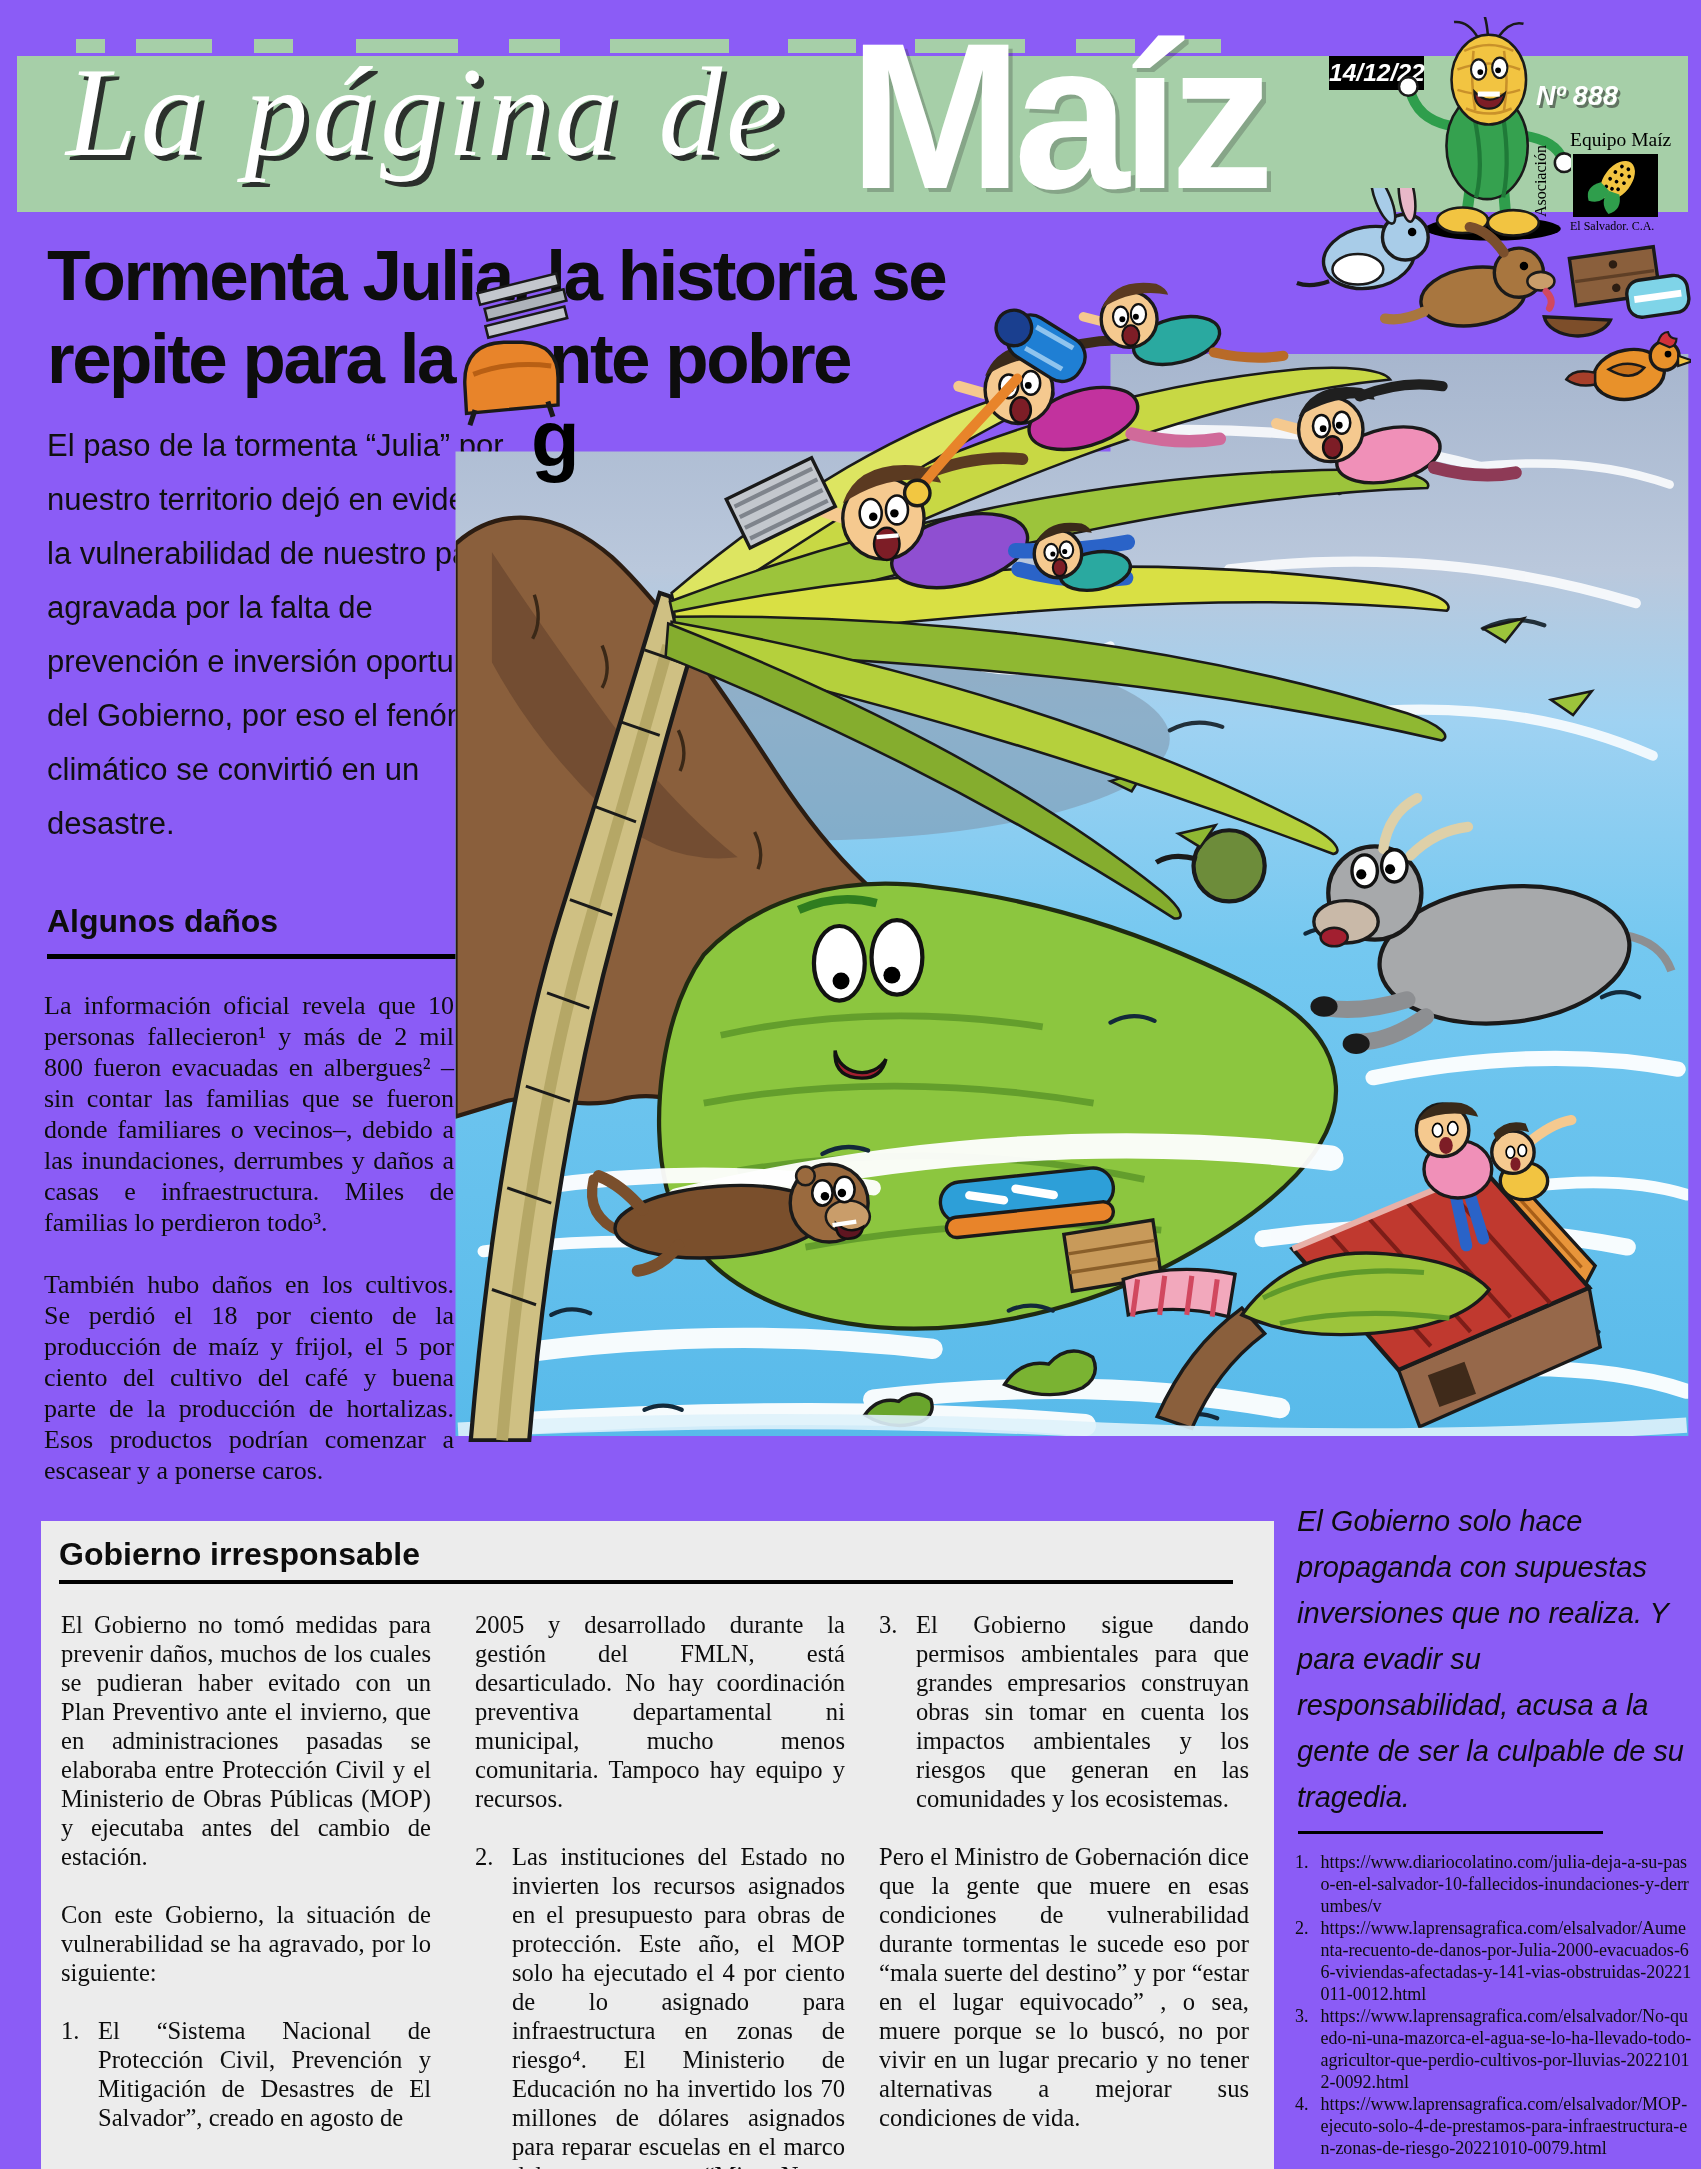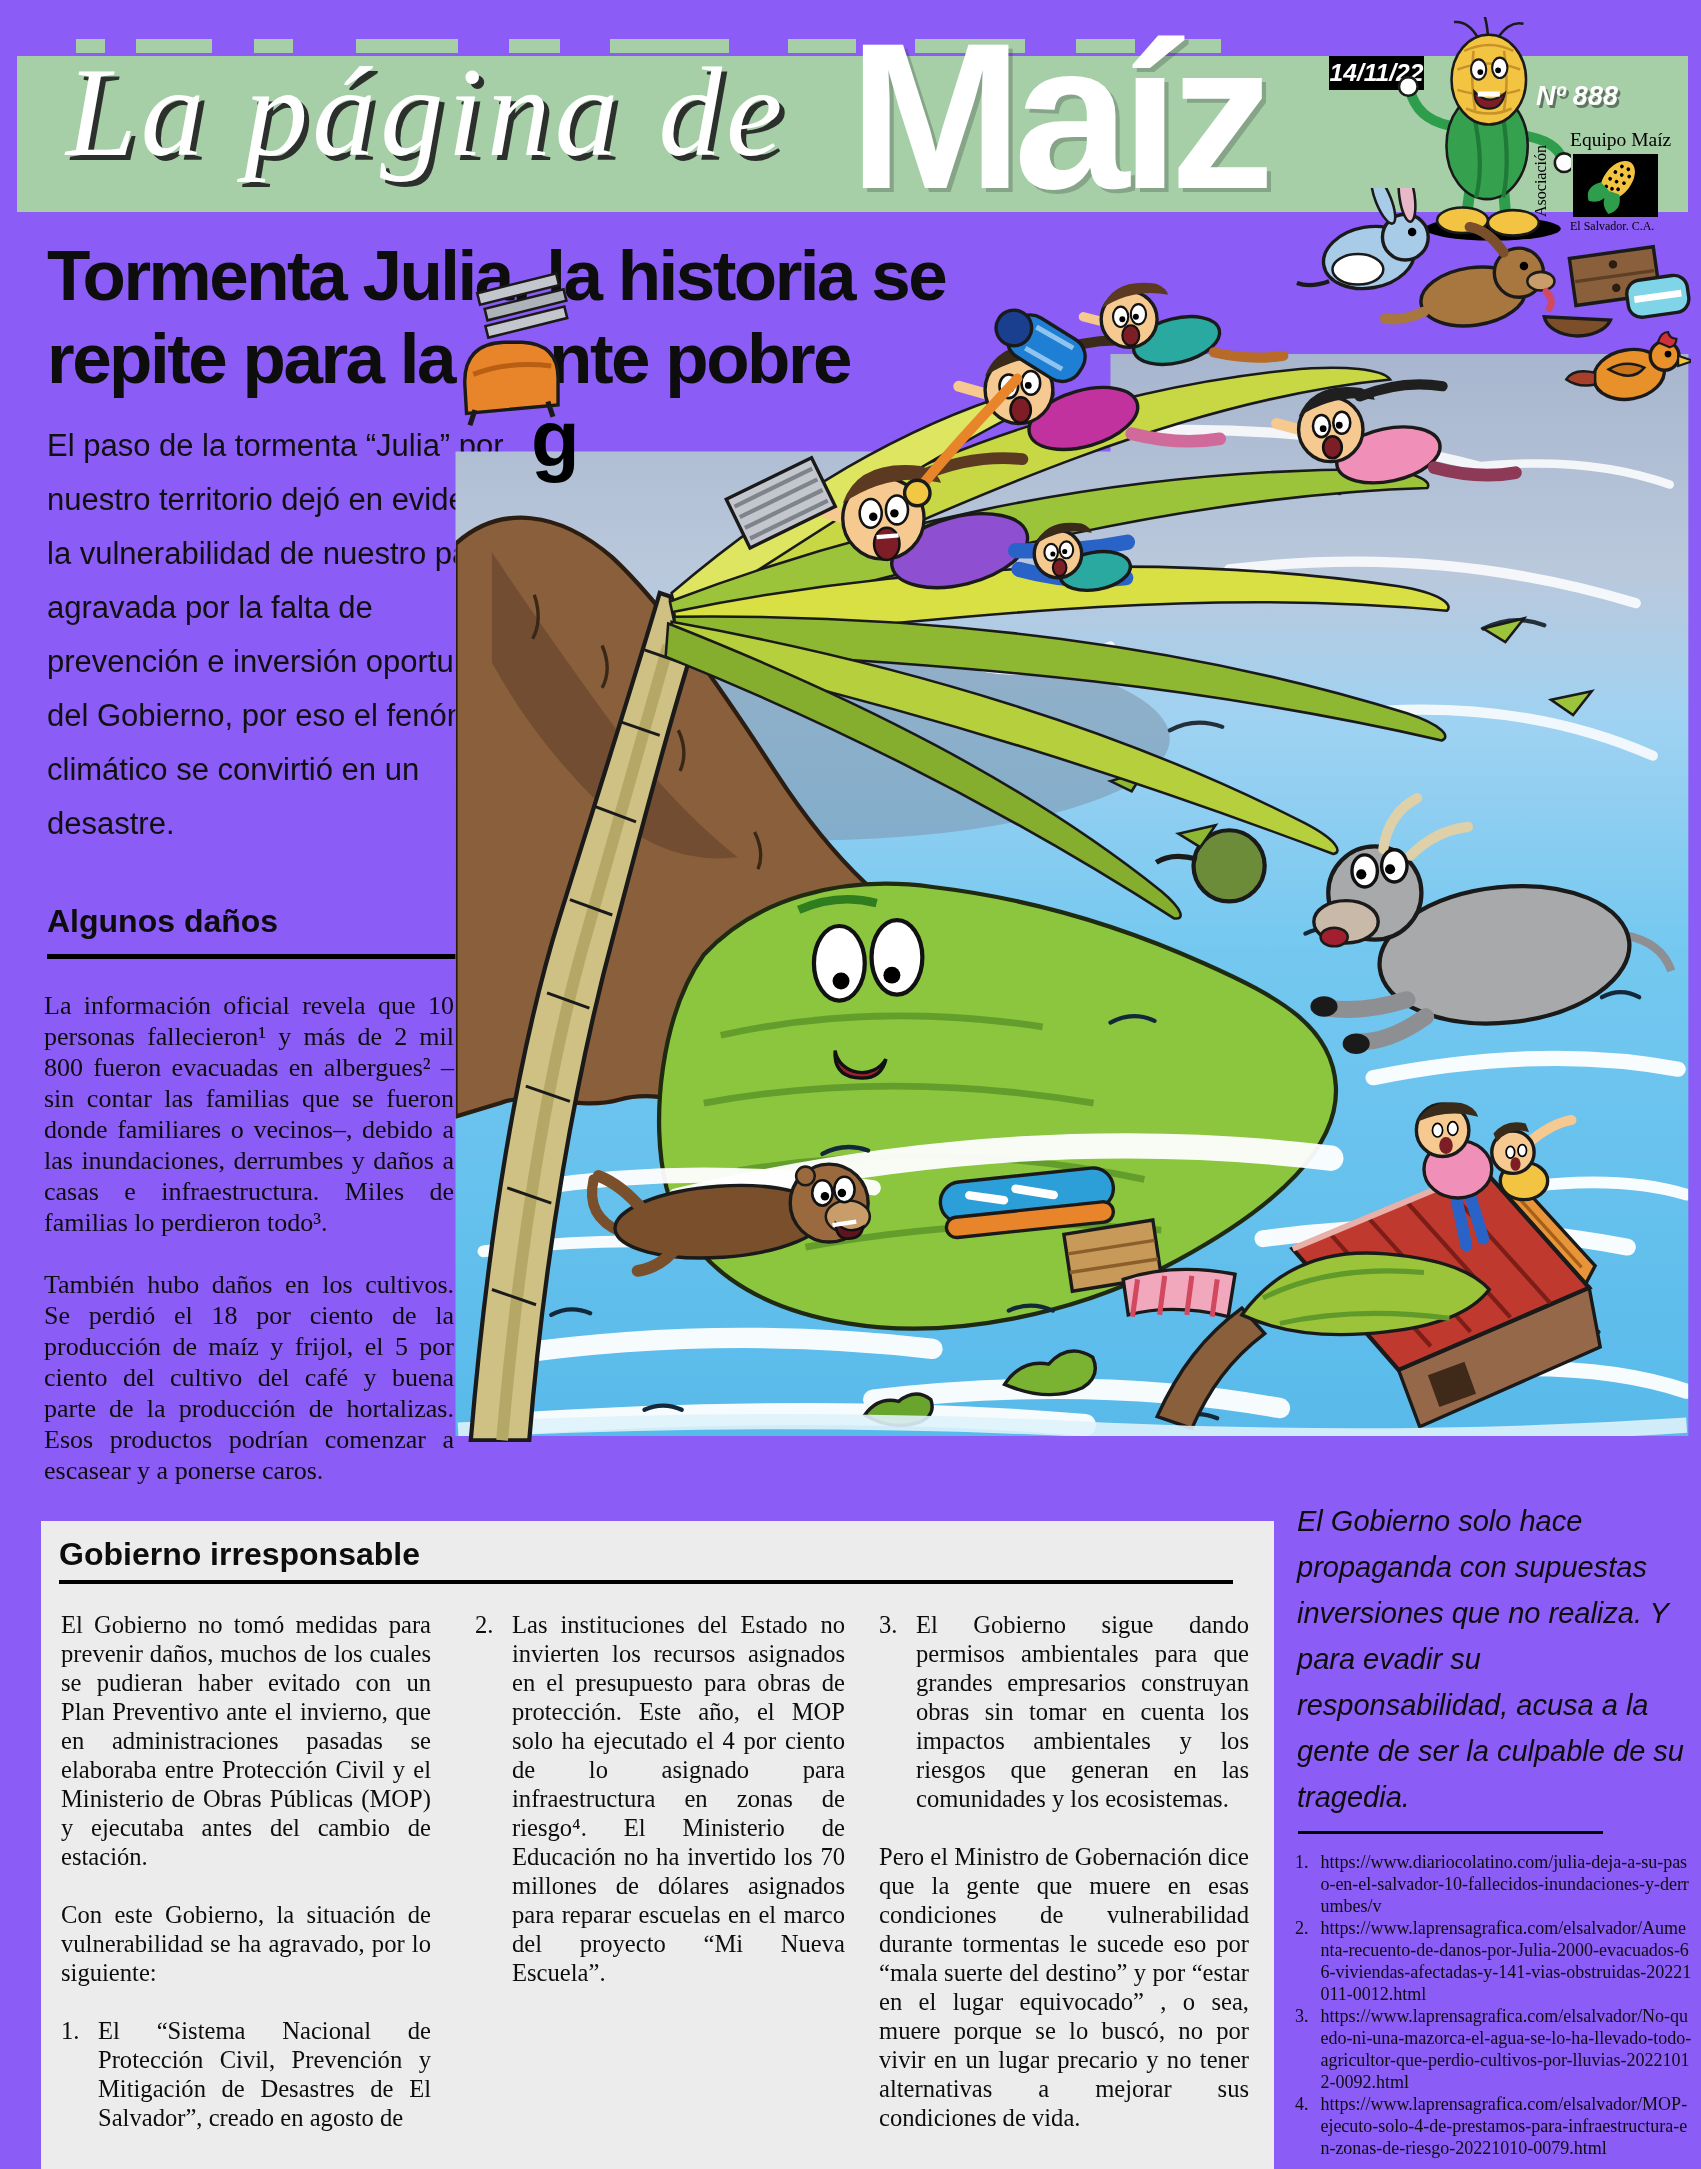--- a/index.html
+++ b/index.html
@@ -77,21 +77,21 @@
   <div class="abs frag" style="left:356px;width:102px"></div>
   <div class="abs frag" style="left:509px;width:51px"></div>
   <div class="abs frag" style="left:610px;width:119px"></div>
   <div class="abs frag" style="left:788px;width:68px"></div>
   <div class="abs frag" style="left:915px;width:110px"></div>
   <div class="abs frag" style="left:1076px;width:59px"></div>
   <div class="abs frag" style="left:1170px;width:51px"></div>
 
   <div class="abs script-title">La página de</div>
   <div class="abs brand">Maíz</div>
-  <div class="abs datebox">14/11/22</div>
+  <div class="abs datebox">14/12/22</div>
   <div class="abs issue">Nº 888</div>
 
   <svg class="abs" style="left:1393px;top:17px;width:178px;height:227px" viewBox="0 0 210 268">
     <ellipse cx="118" cy="250" rx="80" ry="14" fill="#000"></ellipse>
     <path d="M92,195 l-5,38" stroke="#2f9e4c" stroke-width="13" fill="none"></path>
     <path d="M130,197 l3,38" stroke="#2f9e4c" stroke-width="13" fill="none"></path>
     <ellipse cx="82" cy="240" rx="30" ry="15" fill="#f2c441" stroke="#1a1a1a" stroke-width="3"></ellipse>
     <ellipse cx="142" cy="243" rx="30" ry="15" fill="#f2c441" stroke="#1a1a1a" stroke-width="3"></ellipse>
     <path d="M66,128 q-38,-8 -46,-42" stroke="#2f9e4c" stroke-width="12" fill="none"></path>
     <circle cx="18" cy="82" r="11" fill="#fff" stroke="#1a1a1a" stroke-width="3"></circle>
@@ -513,20 +513,21 @@
   <div class="abs graybox"></div>
   <div class="abs sec-head gov-head">Gobierno irresponsable</div>
   <div class="abs gov-rule"></div>
 
   <div class="abs gcol gcol1">
     <p class="gpara"><span>El Gobierno no tomó medidas para prevenir daños, muchos de los cuales se pudieran haber evitado con un Plan Preventivo ante el invierno, que en administraciones pasadas se elaboraba entre Protección Civil y el Ministerio de Obras Públicas (MOP) y ejecutaba antes del cambio de estación.</span></p>
     <p class="gpara"><span>Con este Gobierno, la situación de vulnerabilidad se ha agravado, por lo siguiente:</span></p>
     <p class="gpara numbered"><span class="num">1.</span><span>El “Sistema Nacional de Protección Civil, Prevención y Mitigación de Desastres de El Salvador”, creado en agosto de</span></p>
   </div>
   <div class="abs gcol gcol2">
+    <p class="gpara"><span>2005 y desarrollado durante la gestión del FMLN, está desarticulado. No hay coordinación preventiva departamental ni municipal, mucho menos comunitaria. Tampoco hay equipo y recursos.</span></p>
     <p class="gpara numbered"><span class="num">2.</span><span>Las instituciones del Estado no invierten los recursos asignados en el presupuesto para obras de protección. Este año, el MOP solo ha ejecutado el 4 por ciento de lo asignado para infraestructura en zonas de riesgo⁴. El Ministerio de Educación no ha invertido los 70 millones de dólares asignados para reparar escuelas  en el marco del proyecto “Mi Nueva Escuela”.</span></p>
   </div>
   <div class="abs gcol gcol3">
     <p class="gpara numbered"><span class="num">3.</span><span>El Gobierno sigue dando permisos ambientales para que grandes empresarios construyan obras sin tomar en cuenta los impactos ambientales y los riesgos que generan en las comunidades y los ecosistemas.</span></p>
     <p class="gpara"><span>Pero el Ministro de Gobernación dice que la gente que muere en esas condiciones de vulnerabilidad durante tormentas le sucede eso por “mala suerte del destino” y por “estar en el lugar equivocado” , o sea, muere porque se lo buscó, no por vivir en un lugar precario y no tener alternativas a mejorar sus condiciones de vida.</span></p>
   </div>
 
   <div class="abs quote">El Gobierno solo hace propaganda con supuestas inversiones que no realiza. Y para evadir su responsabilidad, acusa a la gente de ser la culpable de su tragedia.</div>
   <div class="abs fn-rule"></div>
   <div class="abs footnotes">

